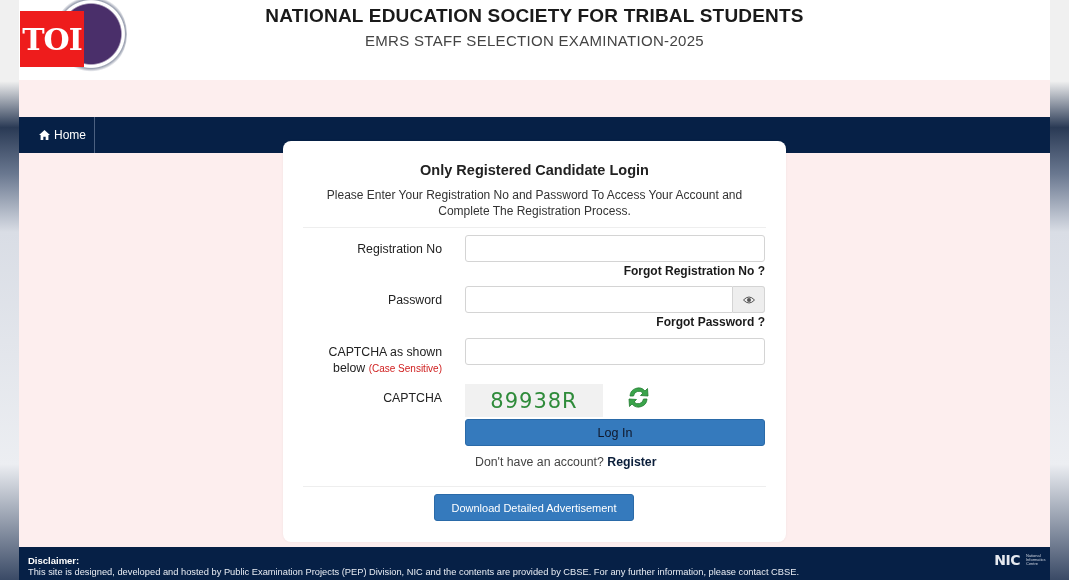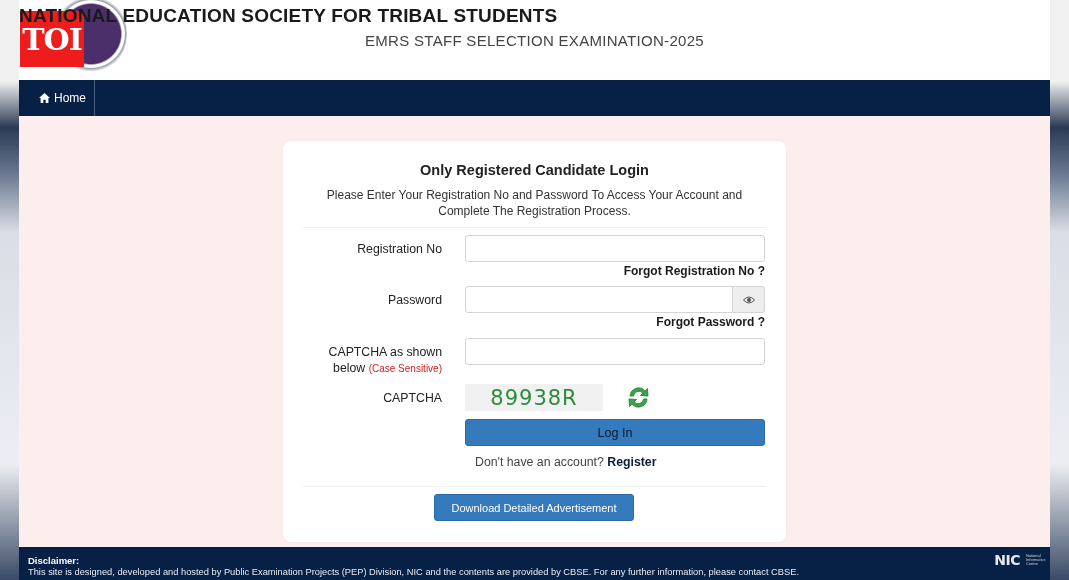--- a/index.html
+++ b/index.html
@@ -29,31 +29,31 @@
       border-radius: 50%;
       background: radial-gradient(circle at 50% 50%, #4a2f6a 0%, #4a2f6a 55%, #ffffff 58%, #ffffff 62%, #9aa0b0 64%, #ffffff 70%);
     }
     .toi-badge {
       position: absolute; left: 1px; top: 11px; width: 64px; height: 56px;
       background: #ee1c1c; color: #fff;
       font-family: "DejaVu Serif", serif; font-weight: bold; font-size: 30px;
       display: flex; align-items: center; justify-content: center; letter-spacing: -1px;
     }
     .title-main {
-      position: absolute; left: 0; right: 0; top: 5px; text-align: left;
+      position: absolute; left: 0; right: 0; top: 5px; text-align: center;
       font-family: "Liberation Sans", sans-serif;
       font-weight: bold; font-size: 19px; color: #1a1a1a; letter-spacing: 0.2px;
     }
     .title-sub {
       position: absolute; left: 0; right: 0; top: 32px; text-align: center;
       font-family: "Liberation Sans", sans-serif;
       font-size: 15px; color: #444; letter-spacing: 0.3px;
     }
     .navbar {
-      height: 36px; background: #062046; display: flex; align-items: stretch;
+      height: 36px; background: #062046; display: flex; align-items: stretch; margin-top: 37px;
     }
     .nav-home {
       display: flex; align-items: center; gap: 4px; padding: 0 8px 0 20px;
       color: #ffffff; font-size: 12px; font-family: "Liberation Sans", sans-serif;
       border-right: 1px solid #4b6080; cursor: pointer;
     }
     .nav-home svg { width: 11px; height: 10px; }
 
     .card {
       position: absolute; left: 264px; top: 141px; width: 503px; height: 401px;
@@ -87,21 +87,21 @@
       position: absolute; left: 450px; width: 32px; height: 27px;
       background: #eeeeee; border: 1px solid #d4d4d4; border-left: none;
       border-radius: 0 3px 3px 0; display: flex; align-items: center; justify-content: center;
       cursor: pointer;
     }
     .forgot {
       position: absolute; right: 21px; font-size: 12px; font-weight: bold; color: #1a1a1a;
       text-decoration: none; cursor: pointer;
     }
     .captcha-img {
-      position: absolute; left: 182px; top: 243px; width: 138px; height: 27px;
+      position: absolute; left: 182px; top: 243px; width: 138px; height: 33px;
       background: #f1f1f1; color: #2e8b3a;
       font-family: "DejaVu Sans", sans-serif; font-size: 21px; letter-spacing: 1px;
       display: flex; align-items: center; justify-content: center;
     }
     .refresh-btn {
       position: absolute; left: 342px; top: 243px; width: 27px; height: 27px; cursor: pointer;
     }
     .login-btn {
       position: absolute; left: 182px; top: 278px; width: 300px; height: 27px;
       background: #357abd; color: #0f172a; border: 1px solid #2a6aa8; border-radius: 3px;

